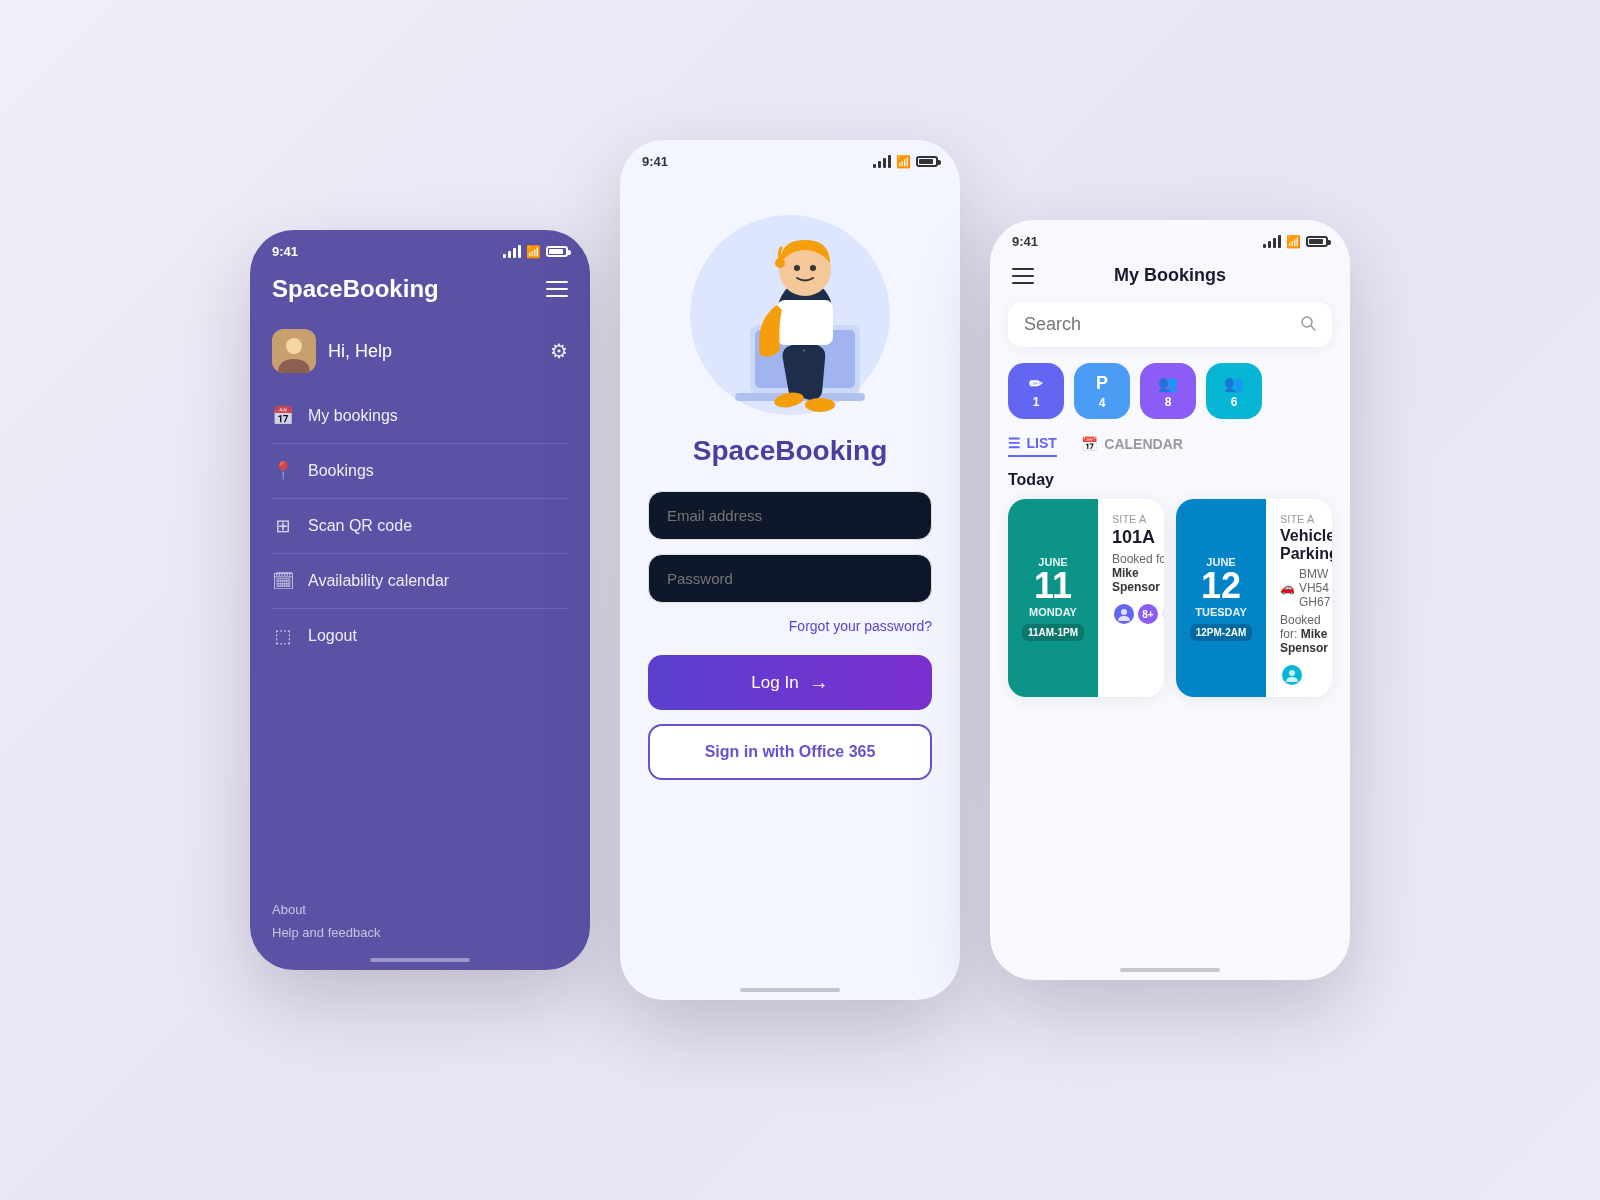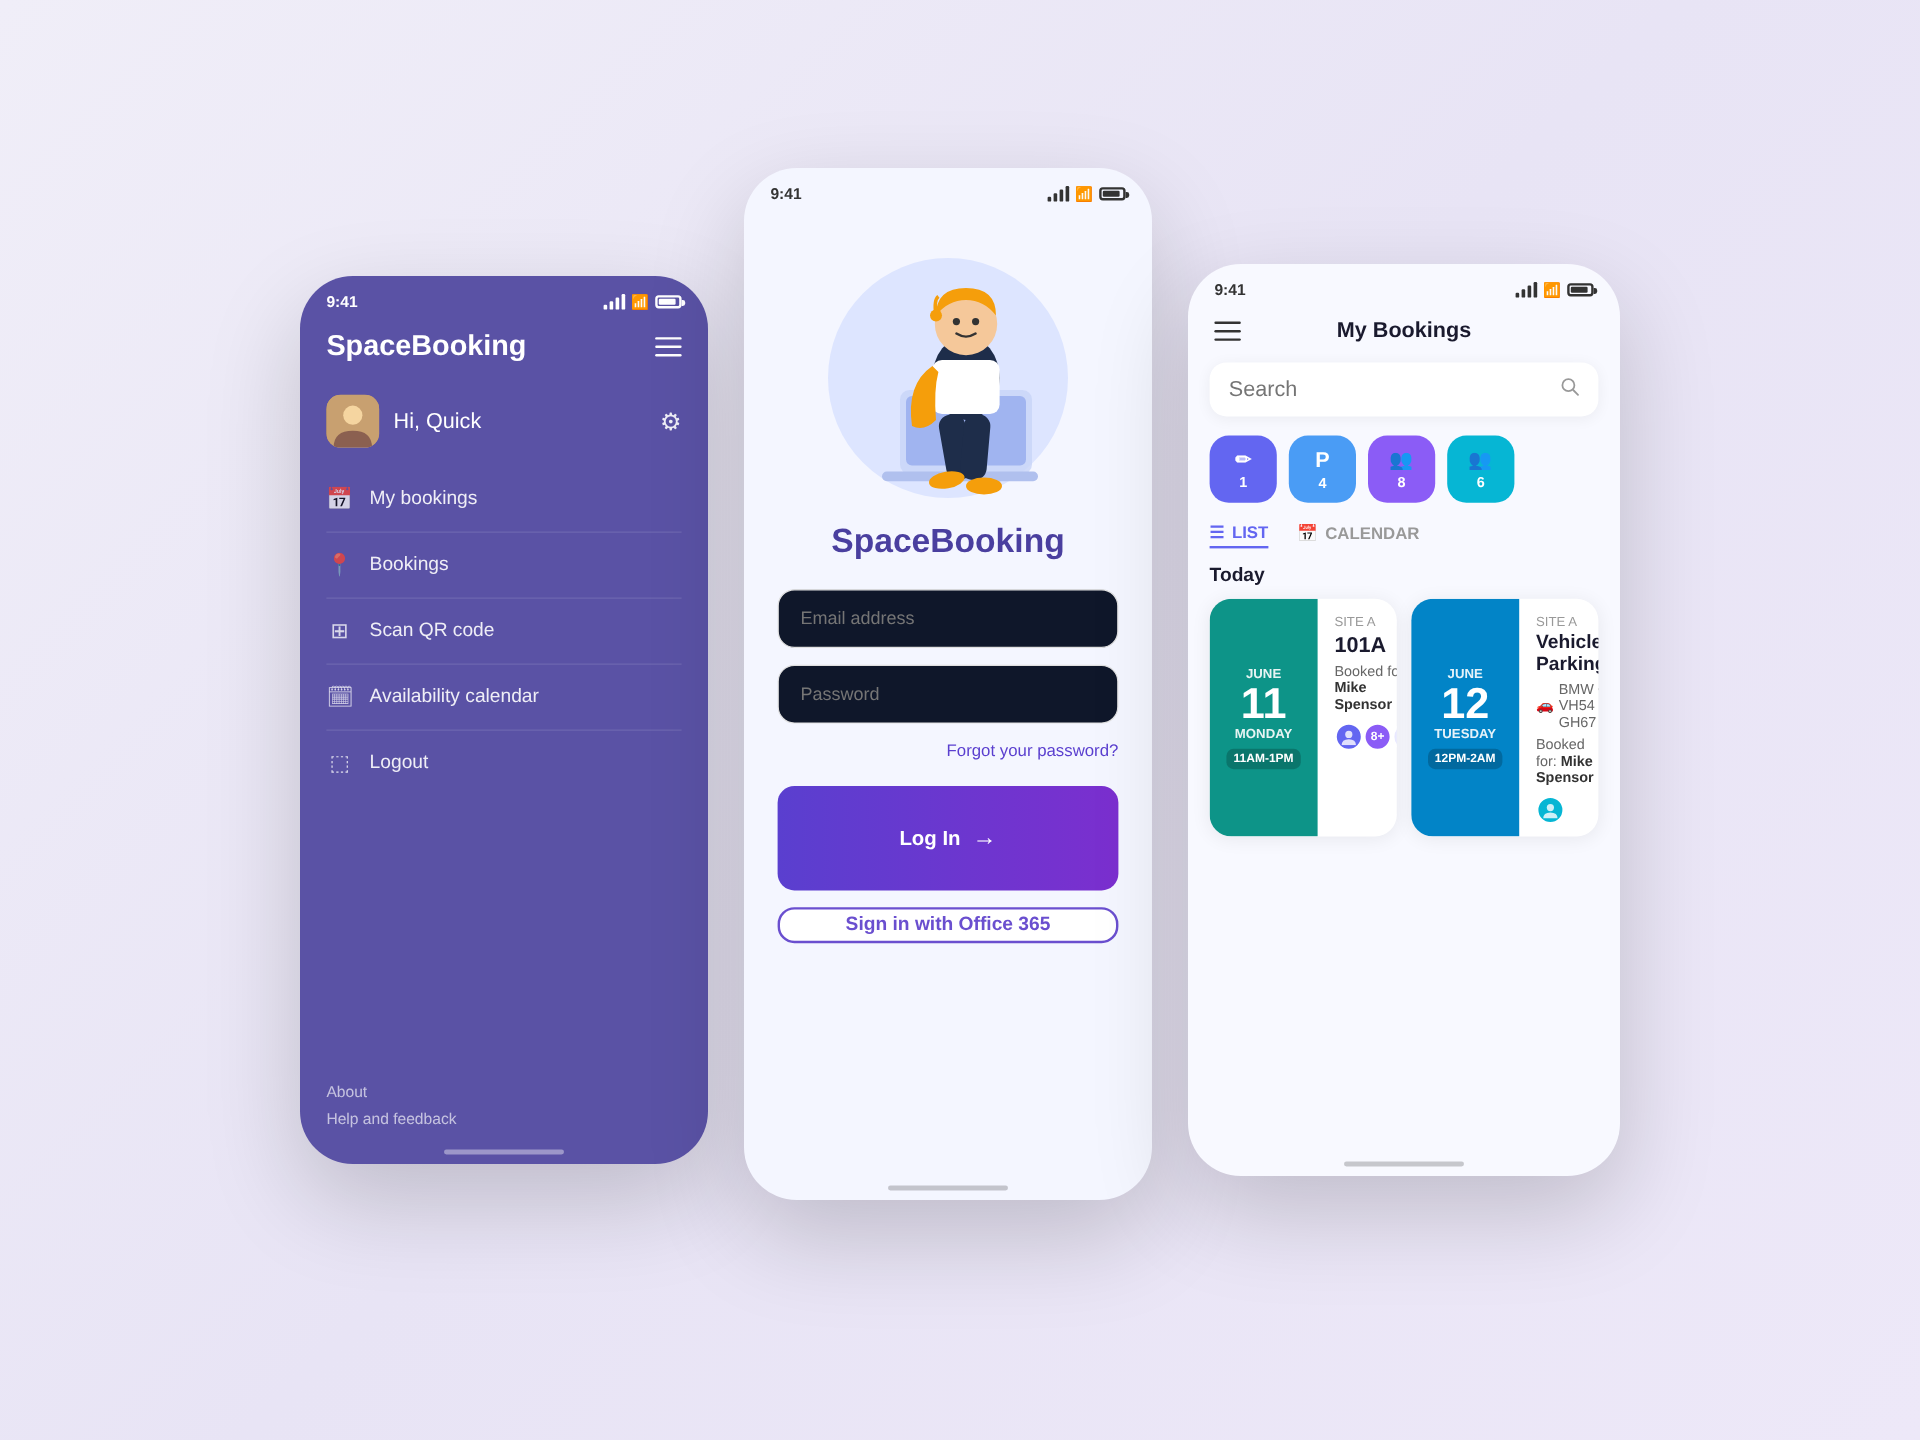--- a/index.html
+++ b/index.html
@@ -223,38 +223,38 @@
       margin-bottom: 20px;
     }
     .forgot-link {
       color: #5a3fcf;
       font-size: 14px;
       font-weight: 500;
       cursor: pointer;
     }
     .login-btn {
       width: 100%;
-      padding: 32px;
+      padding: 16px;
       background: linear-gradient(90deg, #5a3fcf, #7b2fcf);
       border: none;
       border-radius: 14px;
       color: white;
       font-size: 17px;
-      font-weight: 700;
+      font-weight: 400;
       cursor: pointer;
       display: flex;
       align-items: center;
       justify-content: center;
       gap: 10px;
       margin-bottom: 14px;
     }
     .login-btn-arrow { font-size: 20px; }
     .office365-btn {
       width: 100%;
-      padding: 4px;
+      padding: 17px;
       background: white;
       border: 2px solid #6a4fcf;
       border-radius: 14px;
       color: #6a4fcf;
       font-size: 16px;
       font-weight: 600;
       cursor: pointer;
       text-align: center;
     }
     .phone-login .home-indicator {
@@ -474,21 +474,21 @@
 
     <div class="user-section">
       <div class="user-left">
         <div class="avatar">
           <svg width="44" height="44" viewBox="0 0 44 44">
             <rect width="44" height="44" rx="10" fill="#c8a070"></rect>
             <circle cx="22" cy="17" r="8" fill="#f5d5a0"></circle>
             <path d="M6 44 Q6 30 22 30 Q38 30 38 44" fill="#8b6050"></path>
           </svg>
         </div>
-        <span class="hi-text">Hi, Quick</span>
+        <span class="hi-text">Hi, Help</span>
       </div>
       <span class="gear-icon">⚙</span>
     </div>
 
 
     <div class="menu-items">
       <div class="menu-item">
         <span class="menu-item-icon">📅</span>
         <span>My bookings</span>
       </div>

